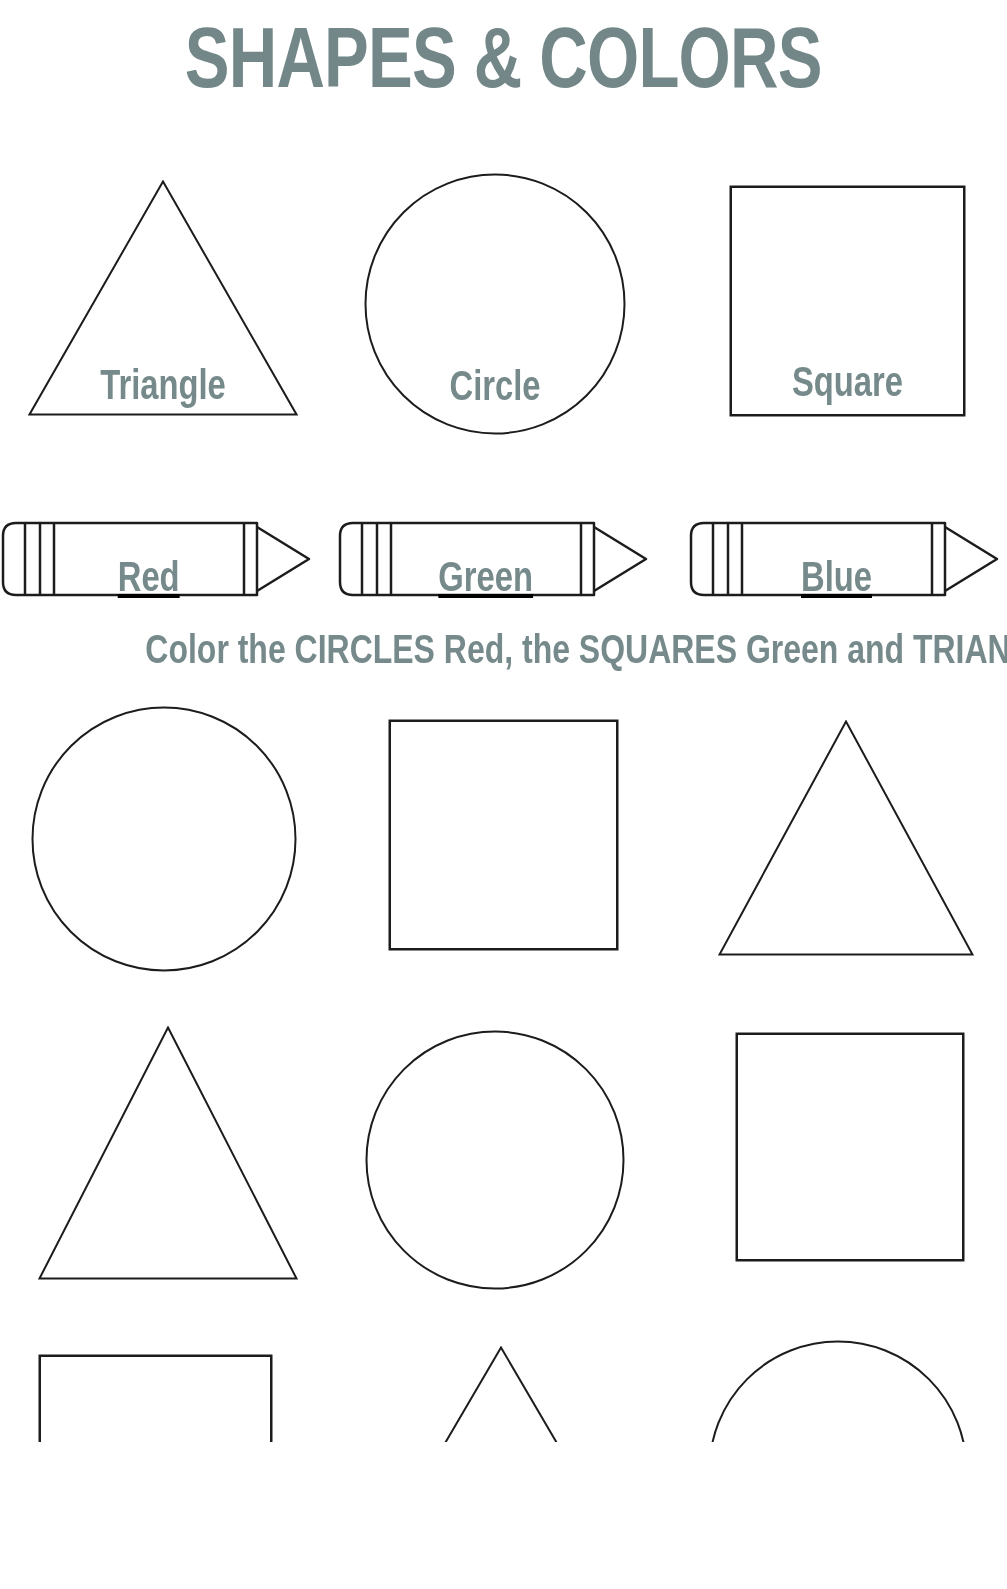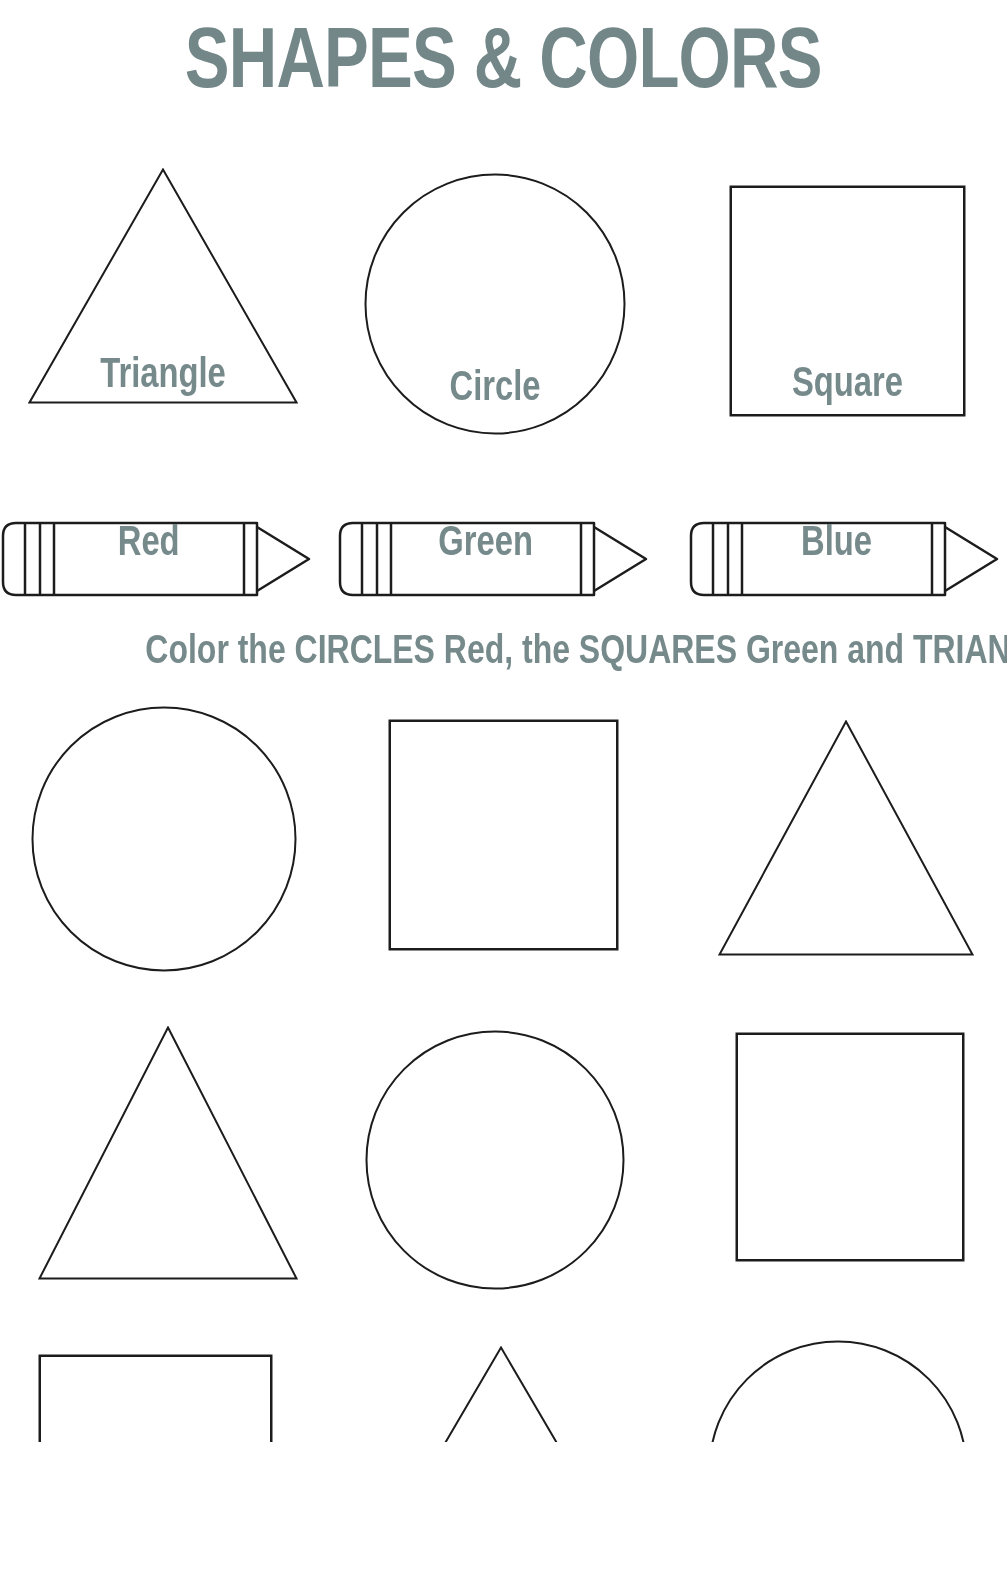--- a/index.html
+++ b/index.html
@@ -45,23 +45,24 @@
   }
   .crayon { position: absolute; top: 508px; width: 312px; height: 78px; }
   .crayon svg { position: absolute; left: 0; top: 0; display: block; }
   .crayon-label-wrap {
     position: absolute;
     left: 56px;
     right: 70px;
     top: 0;
     bottom: 0;
     display: flex;
-    align-items: flex-start;
+    align-items: flex-end;
     justify-content: center;
     z-index: 2;
+    text-decoration: underline;
   }
   .crayon-label {
     font-size: 42px;
     font-weight: bold;
     color: #768a8b;
     line-height: 1;
   }
   .instruction {
     position: absolute;
     top: 615px;
@@ -77,21 +78,21 @@
 </style>
 </head>
 <body>
 
 <div class="page">
 
   <div class="page-title">
     <span class="cond">SHAPES &amp; COLORS</span>
   </div>
 
-  <div class="cell" style="left:28px; top:156px; width:270px; height:236px;">
+  <div class="cell" style="left:28px; top:168px; width:270px; height:236px;">
     <span class="shape-label cond" style="bottom:10px;">Triangle</span>
   <svg width="270" height="236" viewBox="0 0 270 236">
         <polygon points="135,1.5 268.5,234.5 1.5,234.5" fill="none" stroke="#1c1c1c" stroke-width="2" stroke-linejoin="miter"></polygon>
       </svg>
     </div>
 
   <div class="cell" style="left:729px; top:173px; width:237px; height:232px;">
     <span class="shape-label cond" style="bottom:14px;">Square</span>
   <svg width="237" height="232" viewBox="0 0 237 232">
         <rect x="1.75" y="1.75" width="233.5" height="228.5" fill="none" stroke="#1c1c1c" stroke-width="2.5" stroke-linejoin="miter"></rect>

